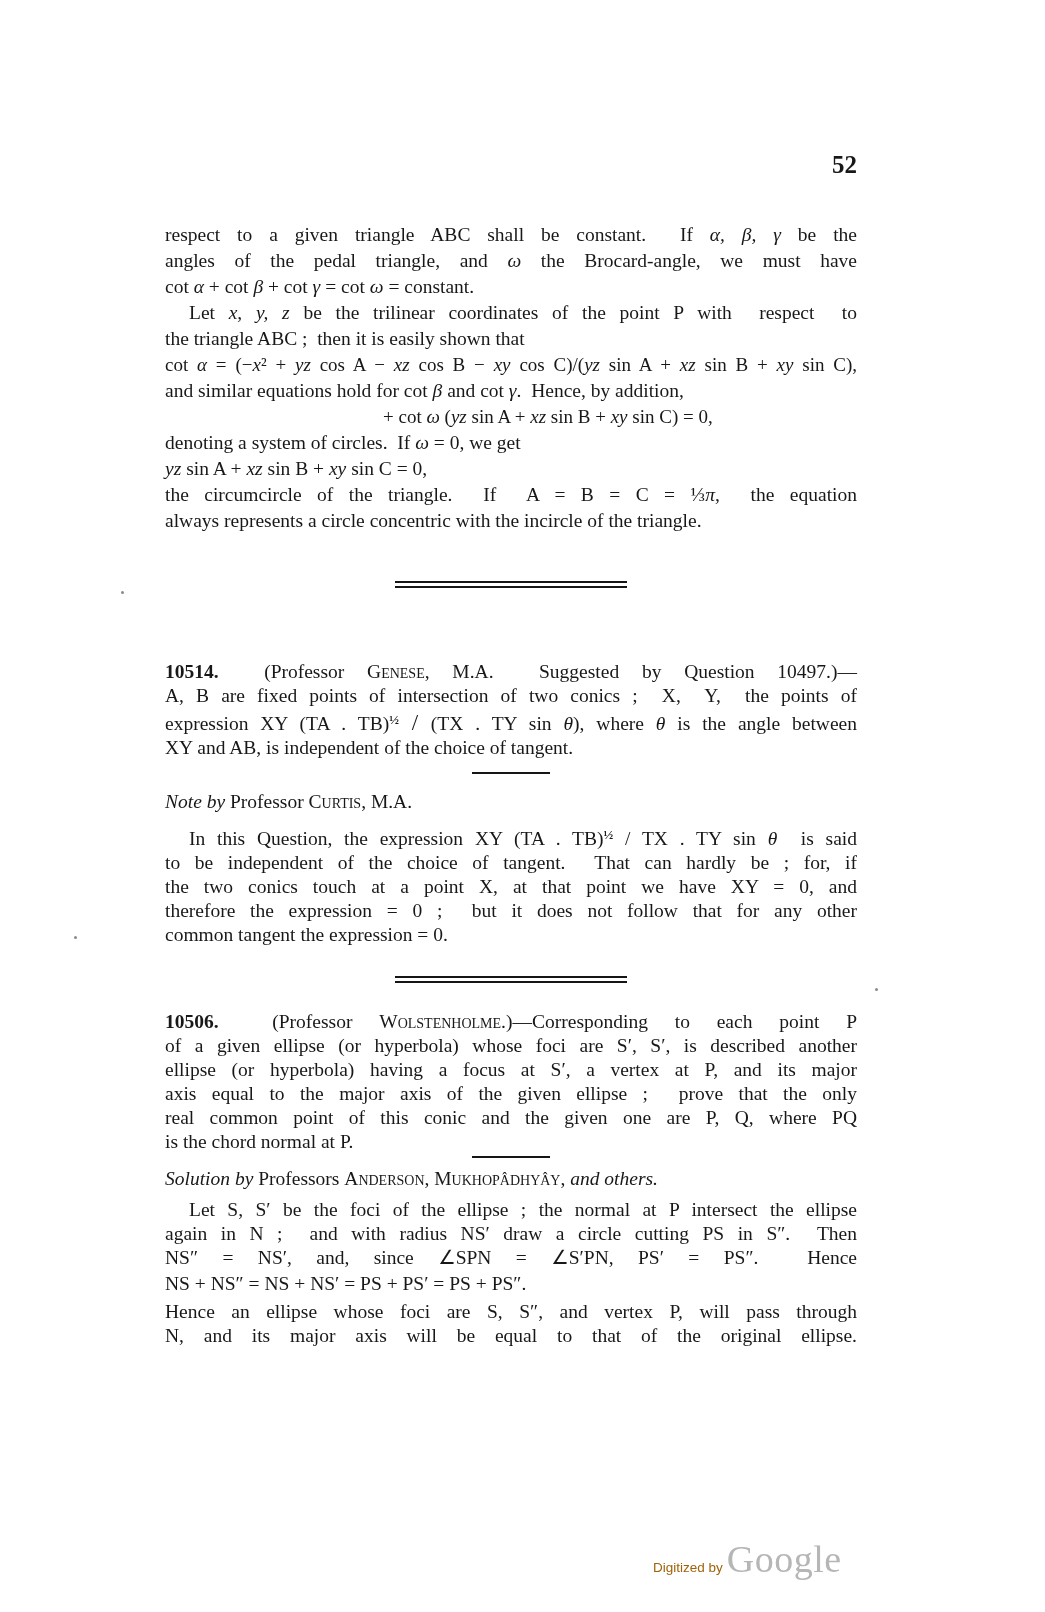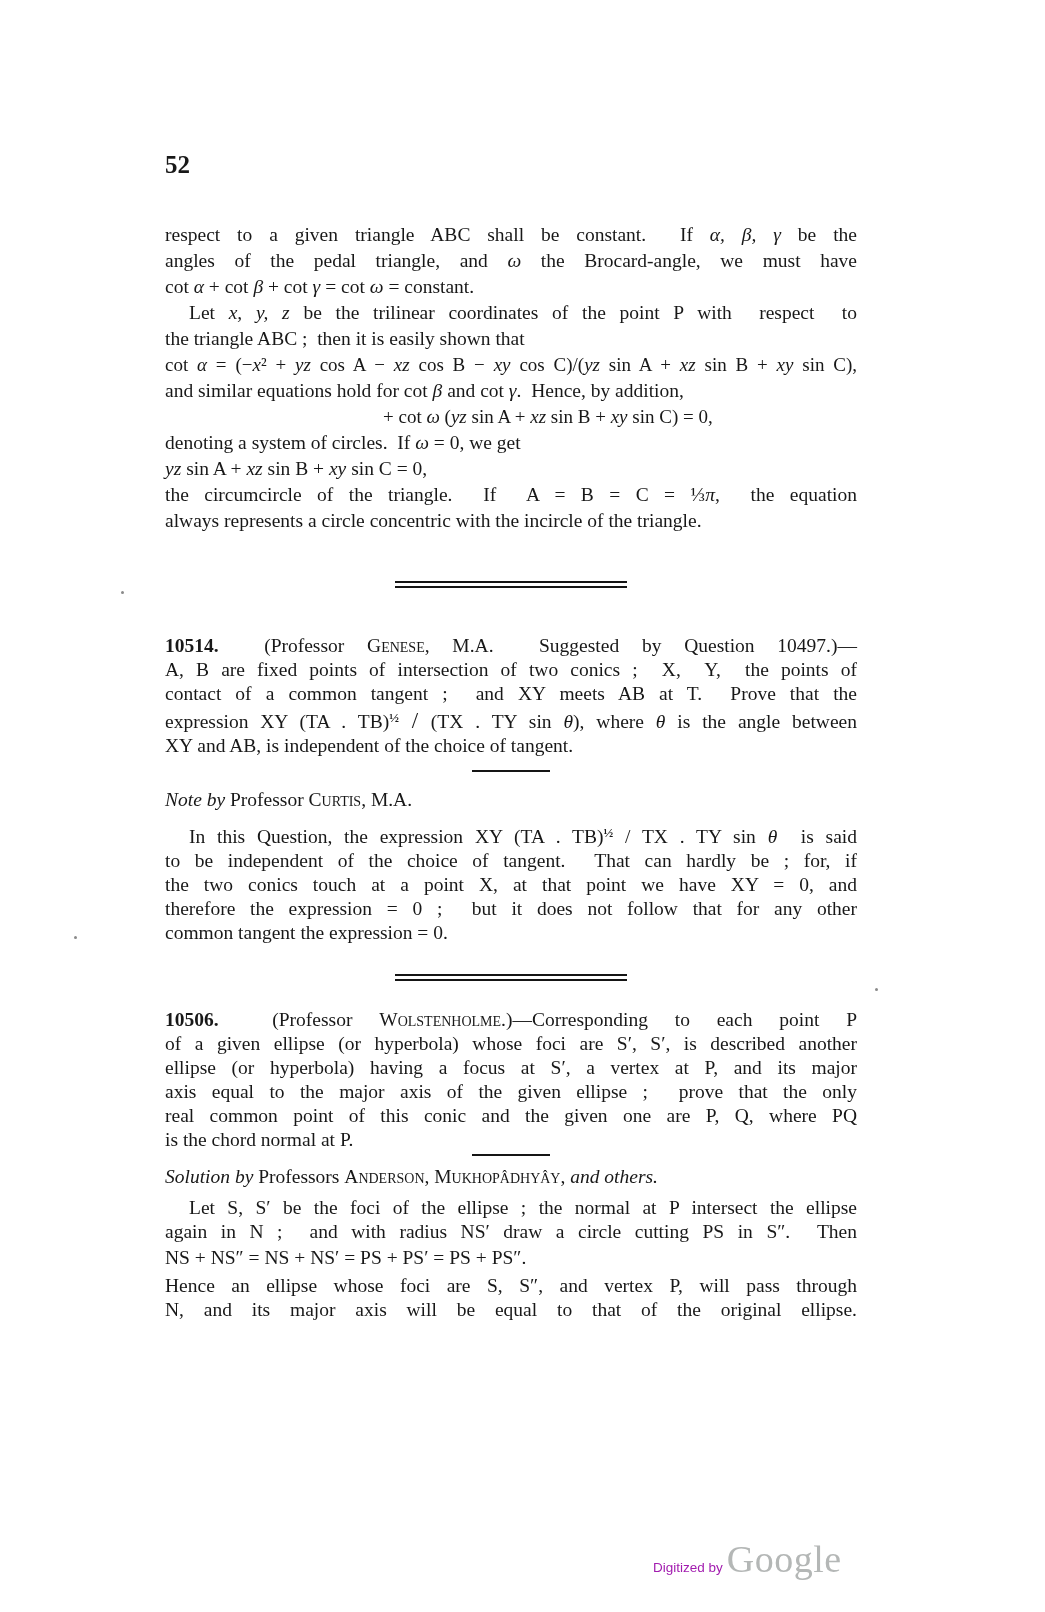--- a/index.html
+++ b/index.html
@@ -4,42 +4,42 @@
 <style>
   html,body { margin:0; padding:0; }
   body {
     width:1045px; height:1612px; position:relative; overflow:hidden;
     background:#ffffff; color:#181818;
     font-family:"Liberation Serif", serif;
   }
   .content { position:absolute; left:165px; top:0; width:692px; }
   .blk { font-size:19.5px; line-height:26px; text-align:left; }
   .lh24 { line-height:24px; }
-  .pgnum { font-size:25px; font-weight:bold; text-align:left; line-height:30px; margin-top:150px; }
+  .pgnum { font-size:25px; font-weight:bold; text-align:right; line-height:30px; margin-top:150px; }
   .jl { text-align:justify; text-align-last:justify; }
   .ll { text-align:left; }
   .ctr { text-align:left; }
   .ind { text-indent:24px; }
   .pad1 { padding-left:44px; }
   .pad2 { padding-left:218px; }
   .eq { font-size:19px; }
   .i { font-style:italic; }
   .sc { font-variant:small-caps; }
   .b { font-weight:bold; }
   .sup { font-size:13px; vertical-align:6px; font-weight:bold; }
   .slash { font-size:23px; }
   .divider-double { width:232px; margin-left:auto; margin-right:auto;
     border-top:2px solid #151515; border-bottom:2px solid #151515; height:3px; }
   .rule-short { width:78px; margin-left:auto; margin-right:auto;
     border-top:2px solid #151515; height:0; }
   .mt2{margin-top:2px}.mt4{margin-top:4px}.mt6{margin-top:6px}.mt8{margin-top:8px}
   .mt12{margin-top:12px}.mt15{margin-top:15px}.mt29{margin-top:29px}.mt42{margin-top:42px}
-  .mt46{margin-top:27px}.mt47{margin-top:47px}.mt53{margin-top:46px}
+  .mt46{margin-top:27px}.mt47{margin-top:47px}.mt53{margin-top:72px}
   .watermark { position:absolute; left:653px; top:1537px; white-space:nowrap; }
-  .wm-small { font-family:"Liberation Sans", sans-serif; font-size:13.5px; color:#a21caf; }
+  .wm-small { font-family:"Liberation Sans", sans-serif; font-size:13.5px; color:#a16207; }
   .wm-logo { font-family:"Liberation Serif", serif; font-size:38px; color:#b4b7b6; letter-spacing:0.5px; }
   .speck { position:absolute; width:3px; height:3px; background:#8a8a8a; border-radius:50%; }
 </style>
 </head>
 <body>
 
 <div class="content">
     <div class="blk pgnum"><span>52</span></div>
     <div class="blk jl mt42"><span>respect to a given triangle ABC shall be constant.&nbsp; If </span><span class="i">α, β, γ</span><span> be the</span></div>
     <div class="blk jl"><span>angles of the pedal triangle, and </span><span class="i">ω</span><span> the Brocard-angle, we must have</span></div>
@@ -49,41 +49,41 @@
     <div class="blk jl eq"><span>cot </span><span class="i">α</span><span> = (−</span><span class="i">x</span><span>² + </span><span class="i">yz</span><span> cos A − </span><span class="i">xz</span><span> cos B − </span><span class="i">xy</span><span> cos C)/(</span><span class="i">yz</span><span> sin A + </span><span class="i">xz</span><span> sin B + </span><span class="i">xy</span><span> sin C),</span></div>
     <div class="blk ll"><span>and similar equations hold for cot </span><span class="i">β</span><span> and cot </span><span class="i">γ</span><span>.&nbsp; Hence, by addition,</span></div>
     <div class="blk ll pad2 eq"><span>+ cot </span><span class="i">ω</span><span> (</span><span class="i">yz</span><span> sin A + </span><span class="i">xz</span><span> sin B + </span><span class="i">xy</span><span> sin C) = 0,</span></div>
     <div class="blk ll"><span>denoting a system of circles.&nbsp; If </span><span class="i">ω</span><span> = 0, we get</span></div>
     <div class="blk ctr"><span class="i">yz</span><span> sin A + </span><span class="i">xz</span><span> sin B + </span><span class="i">xy</span><span> sin C = 0,</span></div>
     <div class="blk jl"><span>the circumcircle of the triangle.&nbsp; If&nbsp; A = B = C = ⅓</span><span class="i">π</span><span>,&nbsp; the equation</span></div>
     <div class="blk ll"><span>always represents a circle concentric with the incircle of the triangle.</span></div>
     <div class="blk divider-double mt47"></div>
     <div class="blk jl lh24 mt53"><span class="b">10514.</span><span>&nbsp; (Professor </span><span class="sc">Genese</span><span>, M.A.&nbsp; Suggested by Question 10497.)—</span></div>
     <div class="blk jl lh24"><span>A, B are fixed points of intersection of two conics ;&nbsp; X,&nbsp; Y,&nbsp; the points of</span></div>
-    <div class="blk jl lh24"><span>contact of a common tangent ;&nbsp; and XY meets AB at T.&nbsp; Prove that the</span></div>
     <div class="blk jl lh24"><span>expression XY (TA . TB)</span><span class="sup">½</span><span class="slash"> / </span><span>(TX . TY sin </span><span class="i">θ</span><span>), where </span><span class="i">θ</span><span> is the angle between</span></div>
     <div class="blk ll lh24"><span>XY and AB, is independent of the choice of tangent.</span></div>
     <div class="blk rule-short mt12"></div>
     <div class="blk ctr mt15"><span class="i">Note by</span><span> Professor </span><span class="sc">Curtis</span><span>, M.A.</span></div>
     <div class="blk jl lh24 ind mt8"><span>In this Question, the expression XY (TA . TB)</span><span class="sup">½</span><span> / TX . TY sin </span><span class="i">θ</span><span>&nbsp; is said</span></div>
     <div class="blk jl lh24"><span>to be independent of the choice of tangent.&nbsp; That can hardly be ; for, if</span></div>
     <div class="blk jl lh24"><span>the two conics touch at a point X, at that point we have XY = 0, and</span></div>
     <div class="blk jl lh24"><span>therefore the expression = 0 ;&nbsp; but it does not follow that for any other</span></div>
     <div class="blk ll lh24"><span>common tangent the expression = 0.</span></div>
     <div class="blk divider-double mt29"></div>
     <div class="blk jl lh24 mt46"><span class="b">10506.</span><span>&nbsp; (Professor </span><span class="sc">Wolstenholme</span><span>.)—Corresponding to each point P</span></div>
     <div class="blk jl lh24"><span>of a given ellipse (or hyperbola) whose foci are S′, S′, is described another</span></div>
     <div class="blk jl lh24"><span>ellipse (or hyperbola) having a focus at S′, a vertex at P, and its major</span></div>
     <div class="blk jl lh24"><span>axis equal to the major axis of the given ellipse ;&nbsp; prove that the only</span></div>
     <div class="blk jl lh24"><span>real common point of this conic and the given one are P, Q, where PQ</span></div>
     <div class="blk ll lh24"><span>is the chord normal at P.</span></div>
     <div class="blk rule-short mt2"></div>
     <div class="blk ctr mt8"><span class="i">Solution by</span><span> Professors </span><span class="sc">Anderson</span><span>, </span><span class="sc">Mukhopâdhyây</span><span>, </span><span class="i">and others.</span></div>
     <div class="blk jl lh24 ind mt6"><span>Let S, S′ be the foci of the ellipse ; the normal at P intersect the ellipse</span></div>
     <div class="blk jl lh24"><span>again in N ;&nbsp; and with radius NS′ draw a circle cutting PS in S″.&nbsp; Then</span></div>
+    <div class="blk jl lh24"><span>NS″ = NS′, and, since ∠SPN = ∠S′PN, PS′ = PS″.&nbsp; Hence</span></div>
     <div class="blk ctr lh24 mt2"><span>NS + NS″ = NS + NS′ = PS + PS′ = PS + PS″.</span></div>
     <div class="blk jl lh24 mt4"><span>Hence an ellipse whose foci are S, S″, and vertex P, will pass through</span></div>
     <div class="blk jl lh24"><span>N, and its major axis will be equal to that of the original ellipse.</span></div>
   </div>
 
 <div class="speck" style="left:121px; top:591px;"></div>
 <div class="speck" style="left:74px; top:936px;"></div>
 <div class="speck" style="left:875px; top:988px;"></div>
 
 <div class="watermark">

